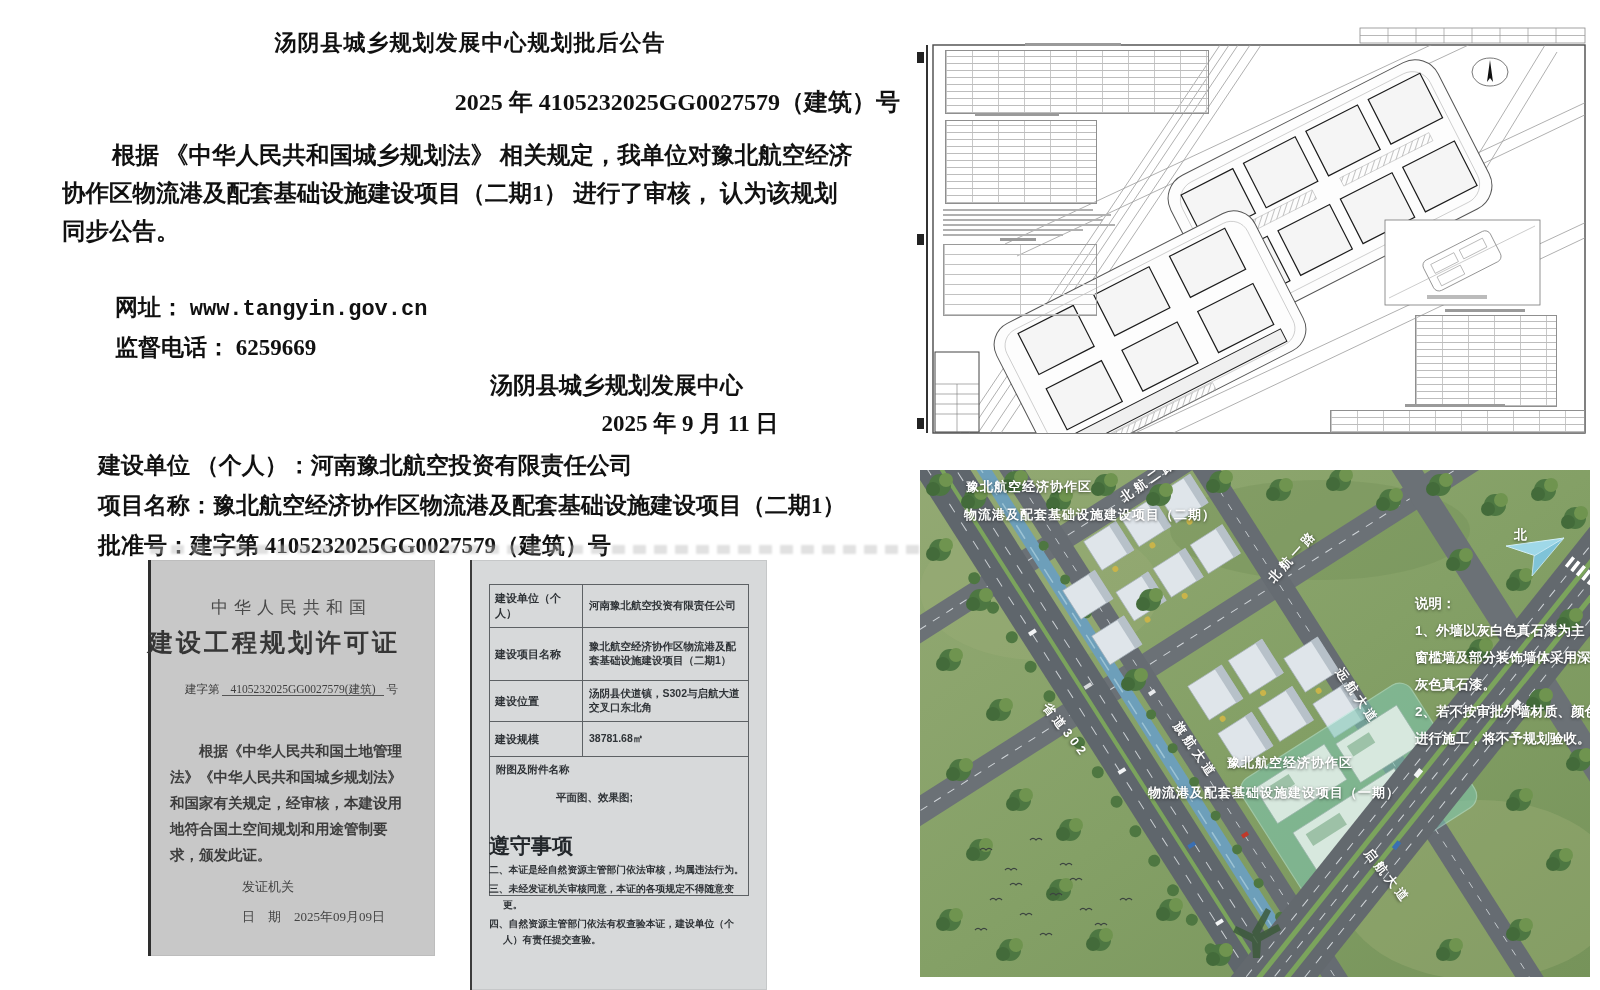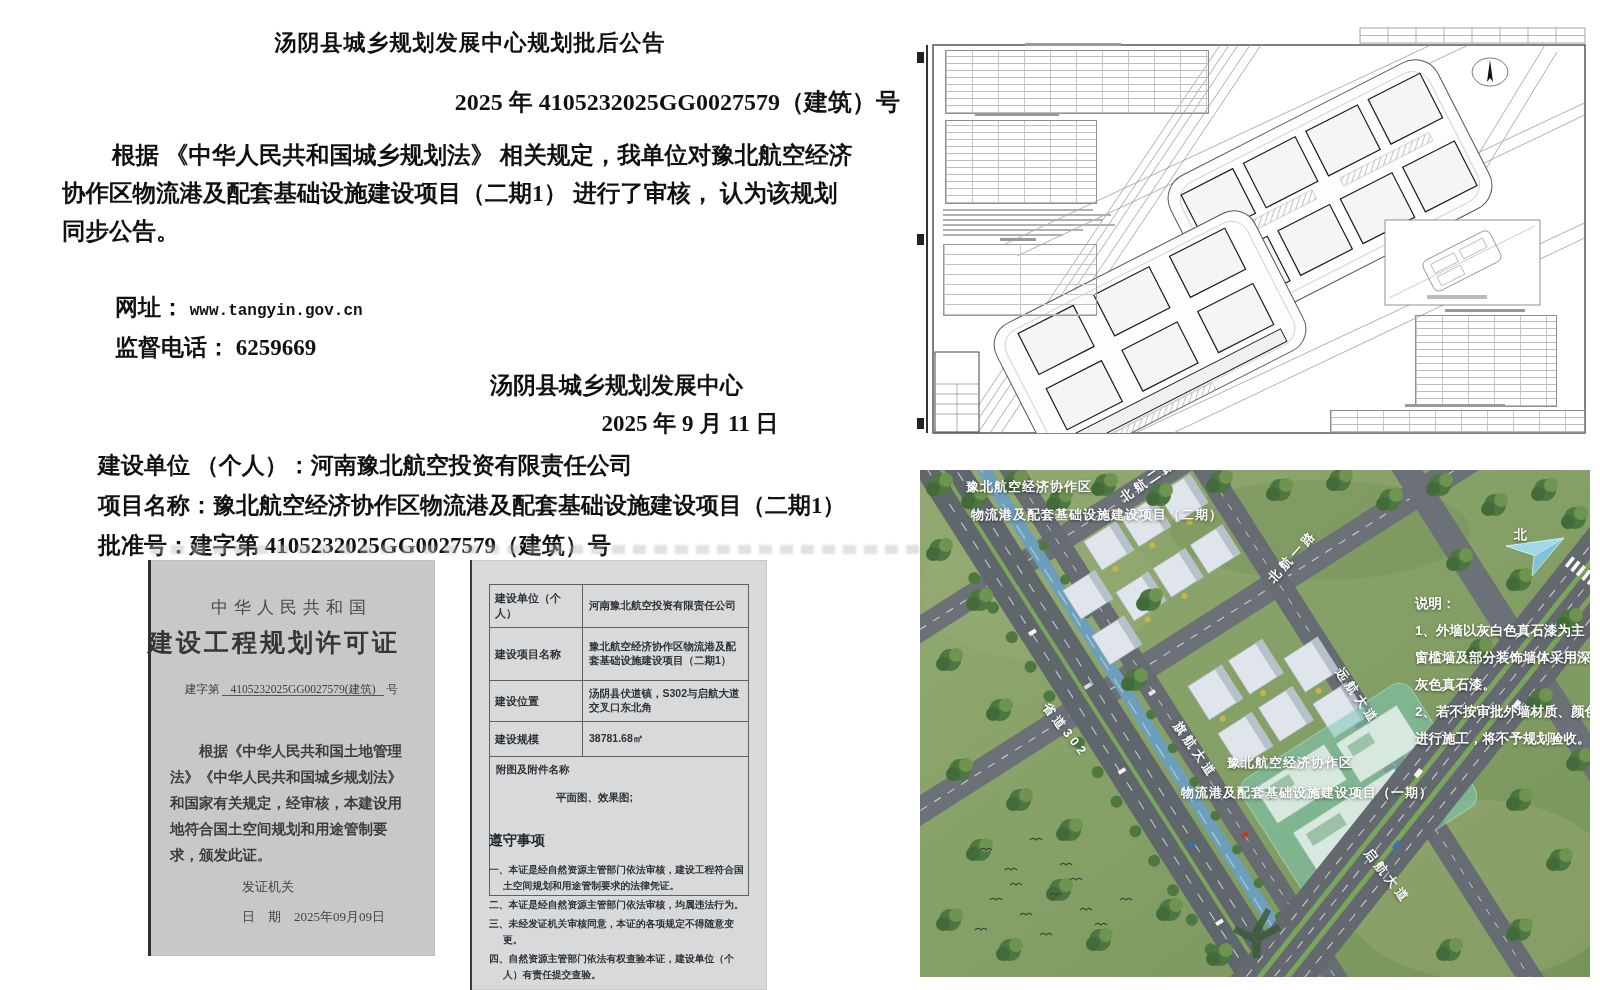--- a/index.html
+++ b/index.html
@@ -31,21 +31,21 @@
   .cert-back{left:470px;top:560px;width:297px;height:430px;background:#d7d9da;
     box-shadow:inset 2px 0 0 #3c3c3c, inset 0 0 0 1px #c6c8c9;color:#2f3337;}
   .cb-table{left:19px;top:24px;width:258px;border:1px solid #5d6164;}
   .cb-row{display:flex;border-bottom:1px solid #5d6164;}
   .cb-lab{width:82px;padding:6px 5px;font-size:11px;font-weight:700;border-right:1px solid #5d6164;
     display:flex;align-items:center;font-family:"Liberation Sans",sans-serif;}
   .cb-val{flex:1;padding:6px 6px;font-size:10.5px;font-weight:700;display:flex;align-items:center;
     font-family:"Liberation Sans",sans-serif;}
   .cb-attach{height:126px;padding:6px;font-size:10.5px;font-weight:700;font-family:"Liberation Sans",sans-serif;}
   .cb-attach .att-val{margin-left:60px;margin-top:14px;}
-  .cb-head{left:19px;top:272px;font-size:14px;font-weight:bold;font-family:"Liberation Sans",sans-serif;color:#24282c;}
+  .cb-head{left:19px;top:272px;font-size:21px;font-weight:bold;font-family:"Liberation Sans",sans-serif;color:#24282c;}
   .cb-items{left:19px;top:302px;width:262px;font-size:9.8px;line-height:16px;font-weight:600;
     font-family:"Liberation Sans",sans-serif;color:#2f3337;}
   .cb-items div{margin-bottom:3px;padding-left:14px;text-indent:-14px;}
   
   .plan{left:905px;top:12px;width:688px;height:434px;background:#fff;overflow:hidden;}
   .plan svg{position:absolute;left:0;top:0;}
   .tbx{position:absolute;border:1px solid #8f8f8f;background-color:#fff;
     background:repeating-linear-gradient(0deg,#bdbdbd 0 1px,transparent 1px 7px),
                repeating-linear-gradient(90deg,#c8c8c8 0 1px,transparent 1px 26px);}
   .tcap{position:absolute;height:3px;background:#9a9a9a;}
@@ -69,21 +69,21 @@
 <div class="abs doc-no">2025 年 4105232025GG0027579（建筑）号</div>
 
 <div class="abs para">
   <div class="ind">根据 《中华人民共和国城乡规划法》 相关规定，我单位对豫北航空经济</div>
   <div>协作区物流港及配套基础设施建设项目（二期1） 进行了审核， 认为该规划</div>
   <div>同步公告。</div>
 </div>
 
 <div class="abs contact" style="top:292px;">
   <span>网址：</span>
-  <span style="font-family:'Liberation Mono','DejaVu Sans Mono',monospace;font-size:16px;">www.tangyin.gov.cn</span>
+  <span style="font-family:'Liberation Mono','DejaVu Sans Mono',monospace;font-size:22px;">www.tangyin.gov.cn</span>
 </div>
 <div class="abs contact" style="top:332px;">
   <span>监督电话：</span>
   <span>6259669</span>
 </div>
 
 <div class="abs issuer">汤阴县城乡规划发展中心</div>
 <div class="abs idate">2025 年 9 月 11 日</div>
 
 <div class="abs fld" style="top:450px;">
@@ -129,21 +129,20 @@
       <div class="cb-lab">建设规模</div>
       <div class="cb-val">38781.68㎡</div>
     </div>
     <div class="cb-attach">
       <div>附图及附件名称</div>
       <div class="att-val">平面图、效果图;</div>
     </div>
   </div>
   <div class="abs cb-head">遵守事项</div>
   <div class="abs cb-items">
-    <div>一、本证是经自然资源主管部门依法审核，建设工程符合国土空间规划和用途管制要求的法律凭证。</div>
     <div>二、本证是经自然资源主管部门依法审核，均属违法行为。</div>
     <div>三、未经发证机关审核同意，本证的各项规定不得随意变更。</div>
     <div>四、自然资源主管部门依法有权查验本证，建设单位（个人）有责任提交查验。</div>
   </div>
 </div>
 
 <div class="abs plan">
   <svg width="688" height="434" viewBox="0 0 688 434">
     <defs>
       <pattern id="hatch" width="5" height="5" patternTransform="rotate(45)" patternUnits="userSpaceOnUse">
@@ -498,31 +497,31 @@
     </g>
 
     <g>
       <polygon points="586,76 644,68 616,86" fill="#9fd8e8" stroke="#d2eef6" stroke-width="1"></polygon>
       <polygon points="644,68 612,106 614,86" fill="#7fc3d8" stroke="#d2eef6" stroke-width="0.8"></polygon>
     </g>
   </svg>
 
   
   <div class="rlabel proj-lab" style="left:46px;top:8px;">豫北航空经济协作区</div>
-  <div class="rlabel proj-lab" style="left:11px;top:36px;padding-left:40px;">物流港及配套基础设施建设项目（二期）</div>
+  <div class="rlabel proj-lab" style="left:4px;top:36px;padding-left:40px;">物流港及配套基础设施建设项目（二期）</div>
 
   <div class="rlabel road-lab" style="left:196px;top:2px;transform:rotate(-35deg);">北航二路</div>
   <div class="rlabel road-lab" style="left:340px;top:78px;transform:rotate(-48deg);">北航一路</div>
   <div class="rlabel road-lab" style="left:112px;top:252px;transform:rotate(52deg);">省道302</div>
   <div class="rlabel road-lab" style="left:242px;top:272px;transform:rotate(55deg);">旗航大道</div>
   <div class="rlabel road-lab" style="left:404px;top:218px;transform:rotate(55deg);">远航大道</div>
   <div class="rlabel road-lab" style="left:434px;top:398px;transform:rotate(52deg);">启航大道</div>
 
   <div class="rlabel proj-lab" style="left:270px;top:284px;width:200px;text-align:center;">豫北航空经济协作区</div>
-  <div class="rlabel proj-lab" style="left:228px;top:314px;width:285px;text-align:right;">物流港及配套基础设施建设项目（一期）</div>
+  <div class="rlabel proj-lab" style="left:228px;top:314px;width:285px;text-align:left;">物流港及配套基础设施建设项目（一期）</div>
 
   <div class="rlabel notes-lab" style="left:495px;top:120px;">
     <div>说明：</div>
     <div>1、外墙以灰白色真石漆为主，</div>
     <div>窗槛墙及部分装饰墙体采用深</div>
     <div>灰色真石漆。</div>
     <div>2、若不按审批外墙材质、颜色</div>
     <div>进行施工，将不予规划验收。</div>
   </div>
 

